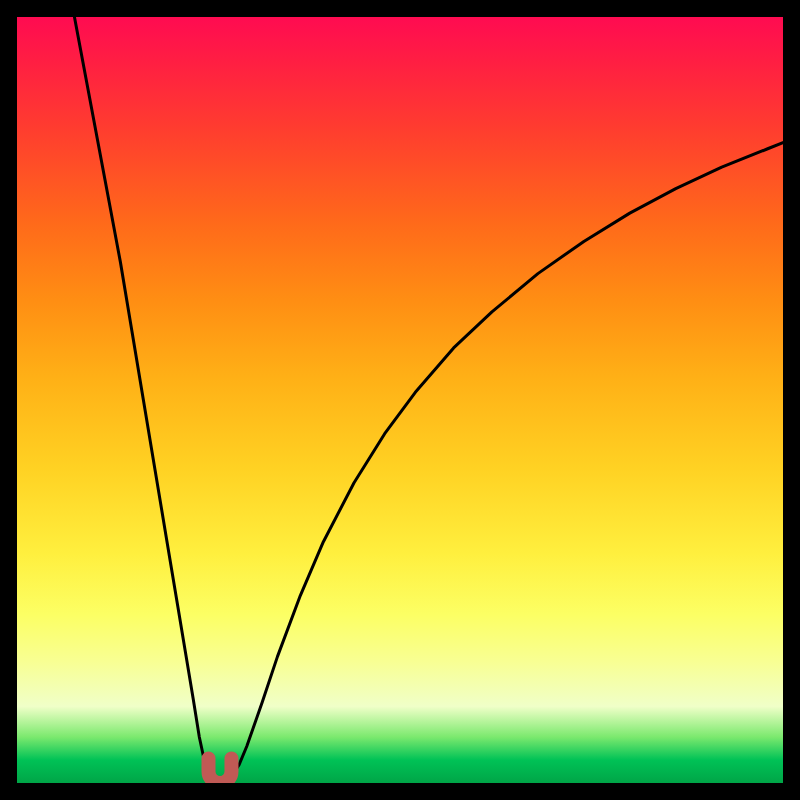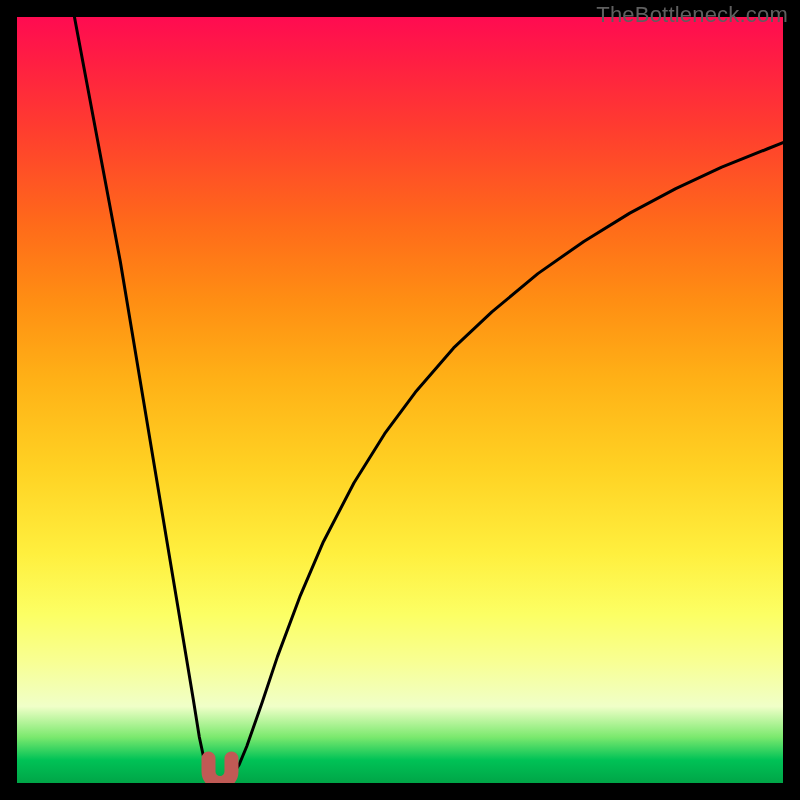--- a/index.html
+++ b/index.html
@@ -67,14 +67,13 @@
 
 <div class="frame">
   <div class="plot-area">
     <div class="gradient-bg"></div>
     <svg id="curve" viewBox="0 0 766 766" preserveAspectRatio="none">
         <path d="M57.45 0.00 L68.94 61.28 L80.43 122.56 L91.92 183.84 L103.41 245.12 L114.90 314.06 L126.39 383.00 L137.88 451.94 L149.37 520.88 L160.86 589.82 L168.52 635.78 L176.18 681.74 L182.31 720.04 L186.90 741.49 L189.97 753.74 L191.50 759.11 L193.03 761.40 L195.33 762.94" fill="none" stroke="#000000" stroke-width="3" stroke-linecap="round" stroke-linejoin="round"></path>
         <path d="M210.65 762.94 L214.48 759.11 L222.14 747.62 L229.80 729.23 L245.12 685.57 L260.44 639.61 L283.42 578.33 L306.40 524.71 L337.04 465.73 L367.68 416.70 L398.32 375.34 L436.62 330.91 L474.92 294.91 L520.88 256.61 L566.84 224.44 L612.80 196.10 L658.76 171.58 L704.72 150.14 L750.68 131.75 L766.00 125.62" fill="none" stroke="#000000" stroke-width="3" stroke-linecap="round" stroke-linejoin="round"></path>
         <path d="M191.50 741.49 L191.50 754.51 A11.49 11.49 0 0 0 214.48 754.51 L214.48 741.49" fill="none" stroke="#c05a55" stroke-width="14" stroke-linecap="round" stroke-linejoin="round"></path>
       </svg>
   </div>
-  <div class="attribution">TheBottleneck.com</div>
 </div>
 
 </body></html>

